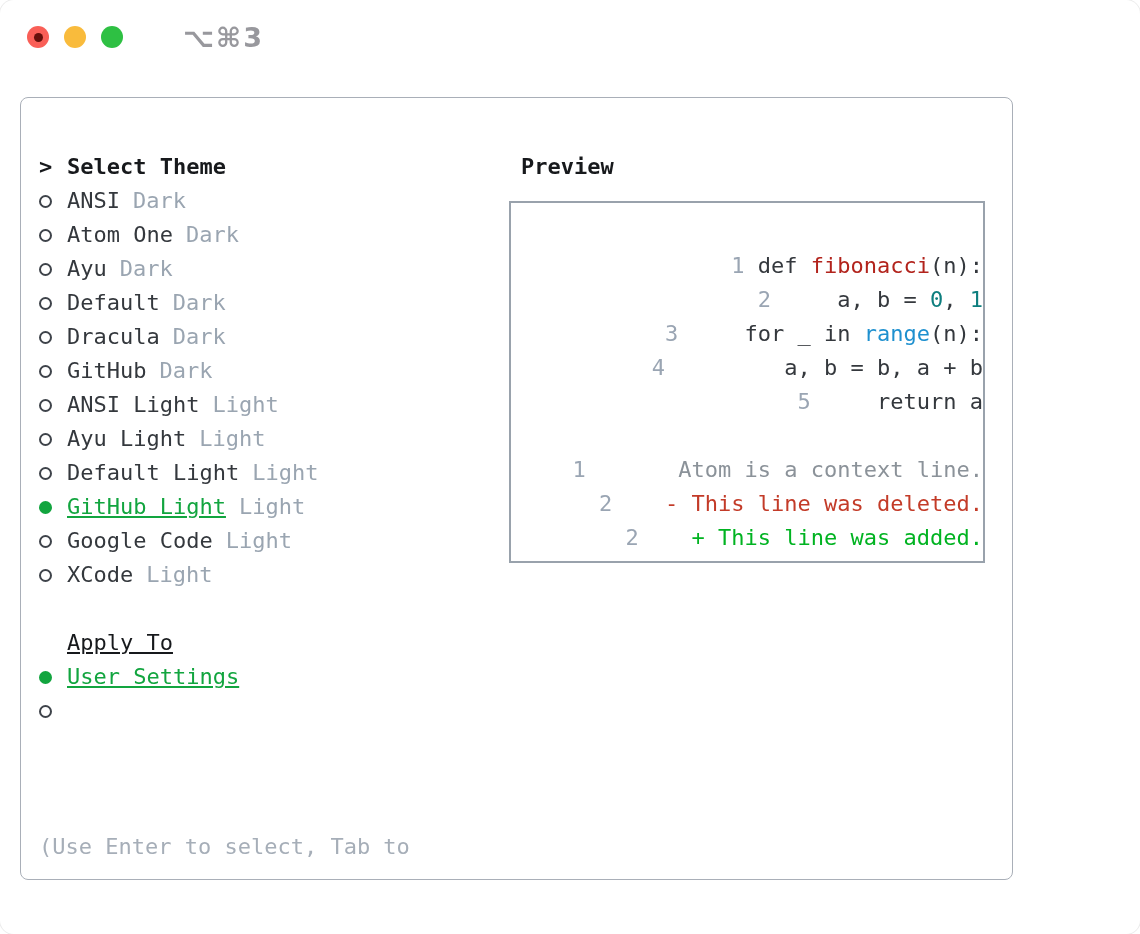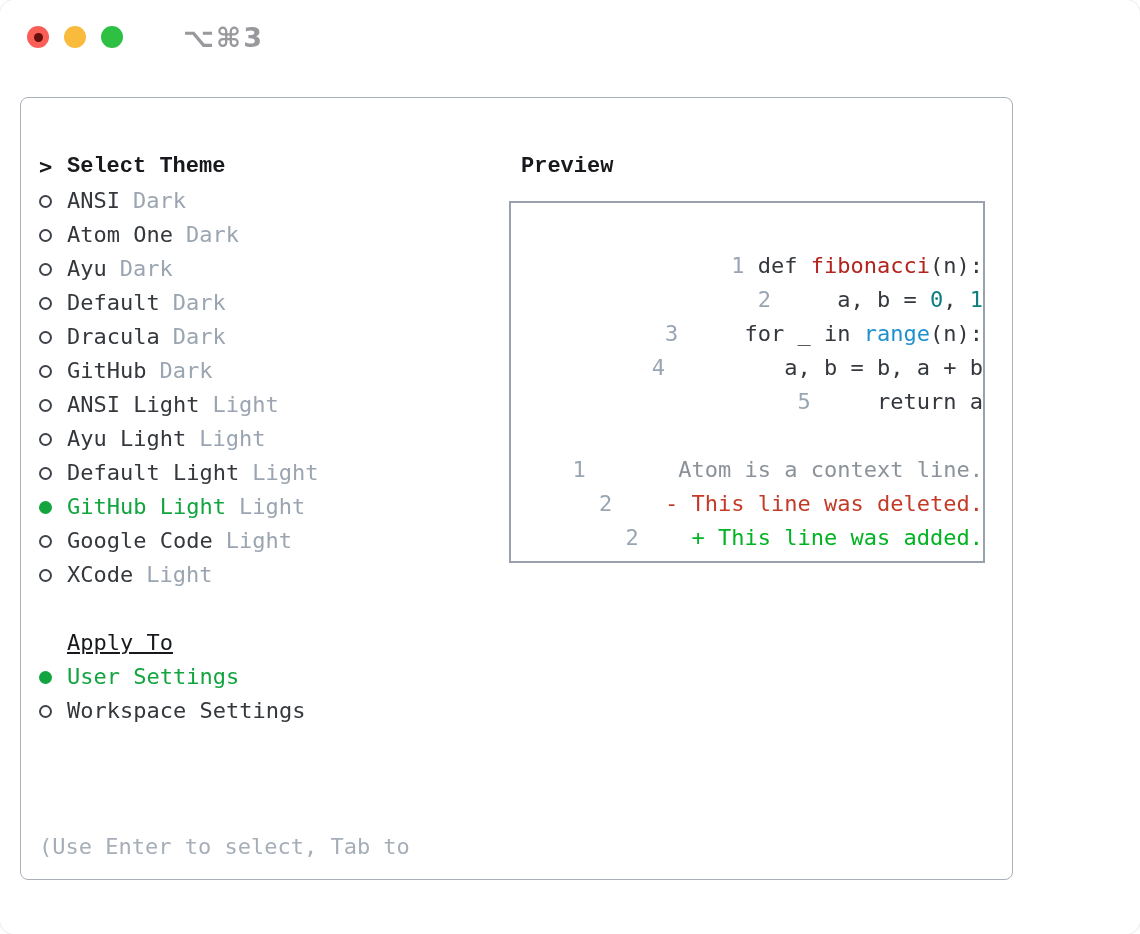--- a/index.html
+++ b/index.html
@@ -34,27 +34,27 @@
     border:1.5px solid var(--panel-border);border-radius:8px;
     padding-top:52px;display:flex;background:#fff;
   }
   .col-left{width:480px;flex:none;}
   .col-right{flex:1;min-width:0;text-align:right;}
   .row{display:flex;align-items:center;height:34px;padding-left:18px;
        font-size:22px;line-height:34px;white-space:pre;}
   .row.spacer{height:34px;}
   .prompt{width:28px;flex:none;font-weight:bold;color:var(--heading-black);}
   .icon-slot{width:28px;flex:none;}
-  .h-label{font-weight:bold;color:var(--heading-black);font-family:Liberation Mono, monospace;}
+  .h-label{font-weight:bold;color:var(--heading-black);}
   .h2-label{color:var(--heading-black);text-decoration:underline;}
   .radio{width:13px;height:13px;border:2px solid var(--radio-outline);
          border-radius:50%;margin-right:15px;flex:none;}
   .radio.sel{background:var(--accent-green);border-color:var(--accent-green);}
   .tname{color:var(--text-dark);}
-  .tname.sel{color:var(--accent-green);}
+  .tname.sel{color:var(--accent-green);text-decoration:underline;}
   .ttag{color:var(--tag-gray);margin-left:13px;}
   .hint{padding-left:18px;font-size:22px;line-height:34px;color:var(--hint-gray);white-space:pre;}
   
   .preview-box{
     margin:17px 27px 0 8px;height:362px;
     border:2px solid var(--box-border);
     padding:46px 0 0 10px;overflow:hidden;background:#fff;
   }
   .code-line{height:34px;line-height:34px;font-size:22px;white-space:pre;}
   .lineno{color:var(--line-number-gray);}
@@ -105,21 +105,21 @@
 
       <div class="row spacer"></div>
 
       <div class="row">
         <span class="icon-slot"></span>
         <span class="h2-label">Apply To</span>
       </div>
 
       <div id="apply-list">
           <div class="row"><span class="radio sel"></span><span class="tname sel">User Settings</span></div>
-          <div class="row"><span class="radio"></span><span class="tname">Workspace Settings</span></div>
+          <div class="row"><span class="radio"></span></div>
         </div>
 
       <div class="row spacer"></div>
 
       <div class="hint">
         <div>(Use Enter to select, Tab to</div>
         <div>change focus)</div>
       </div>
     </div>
 

